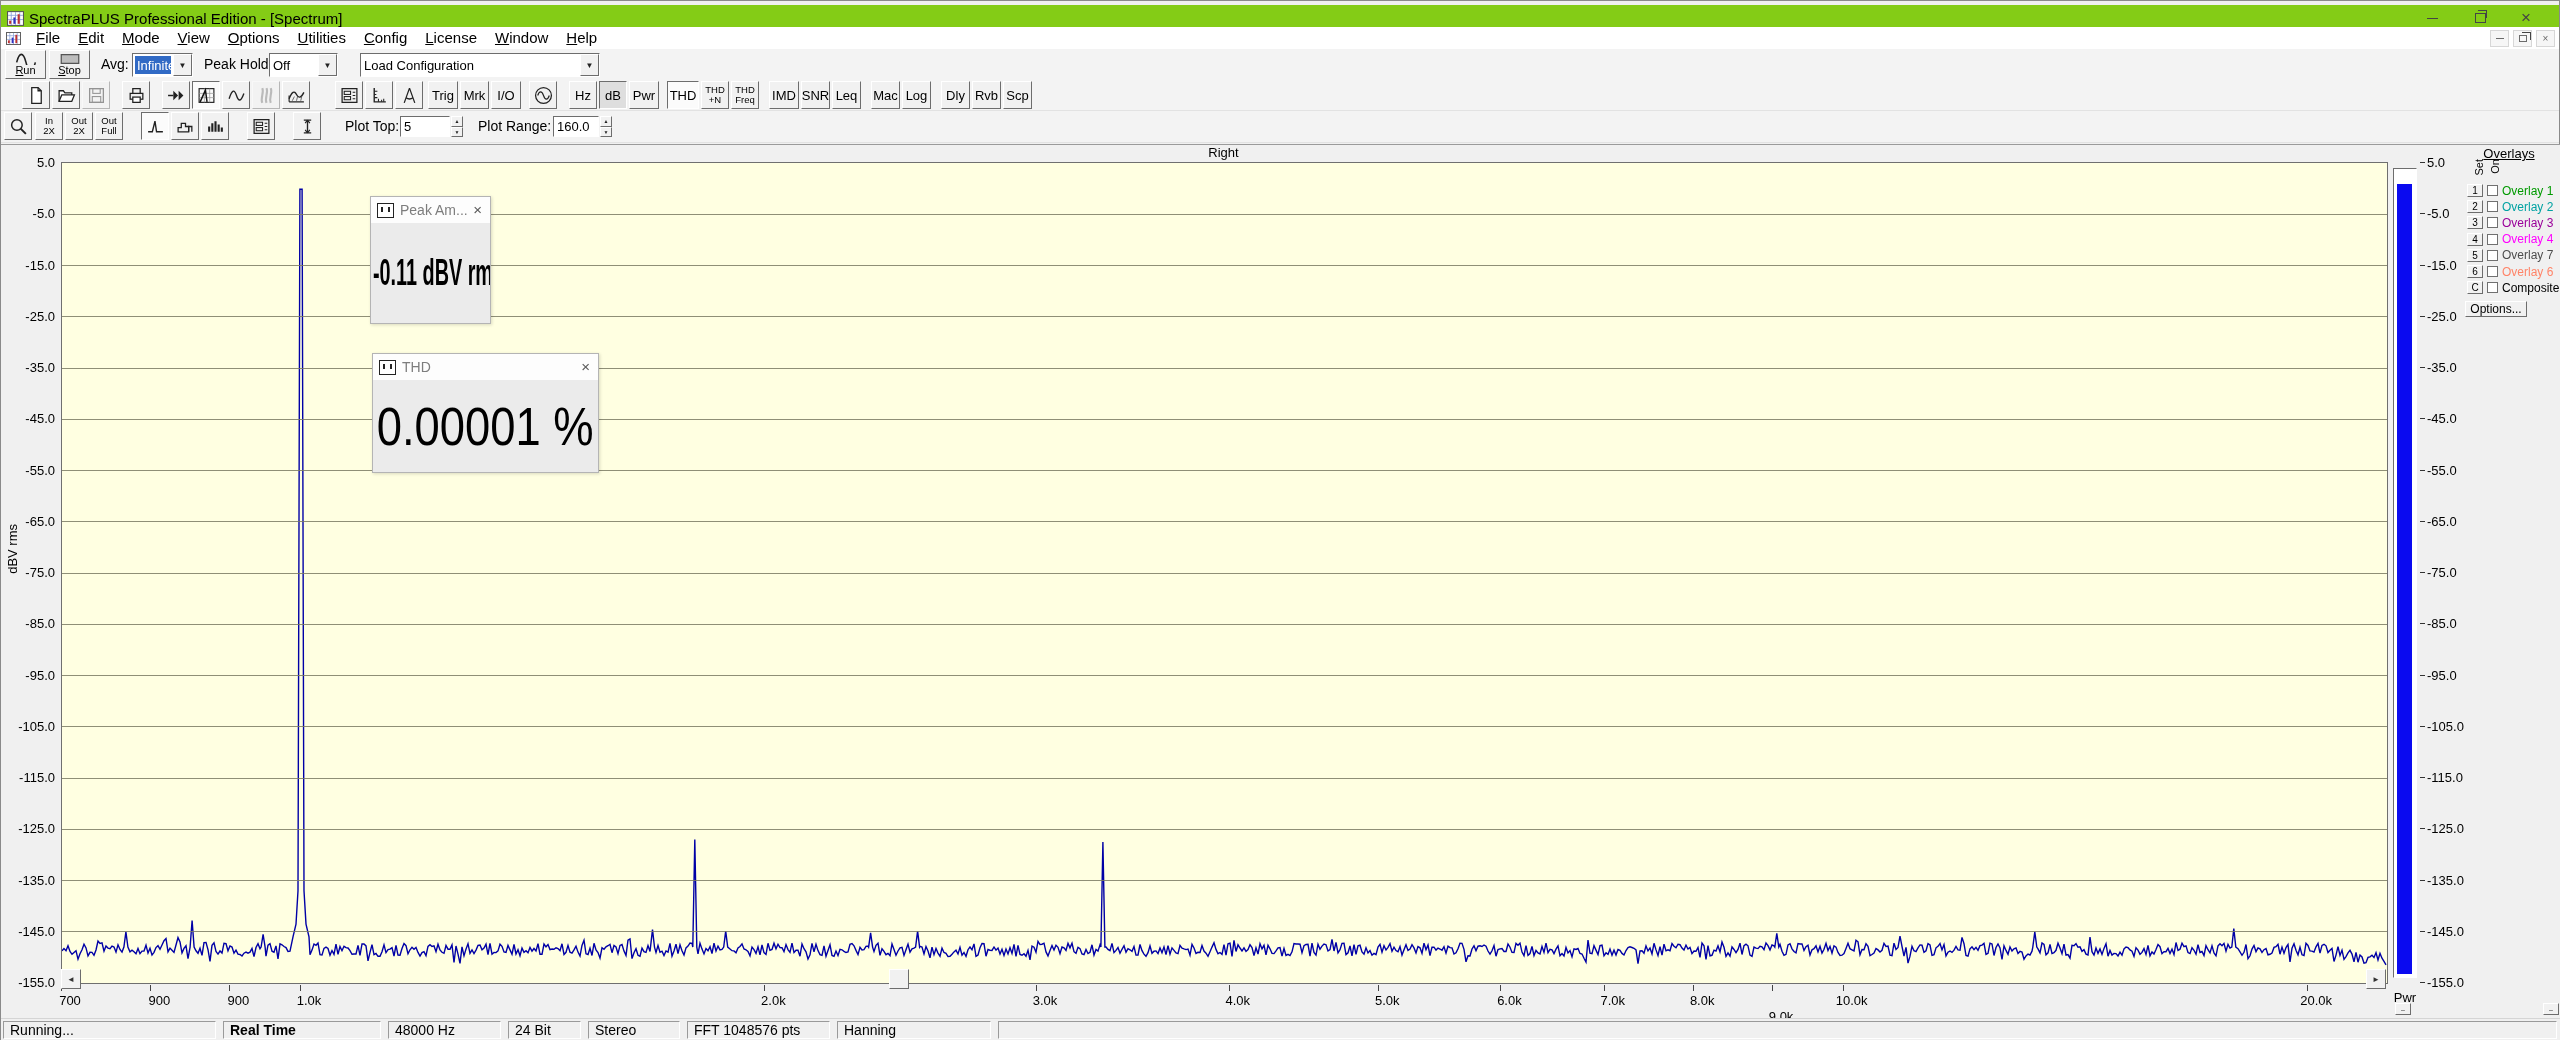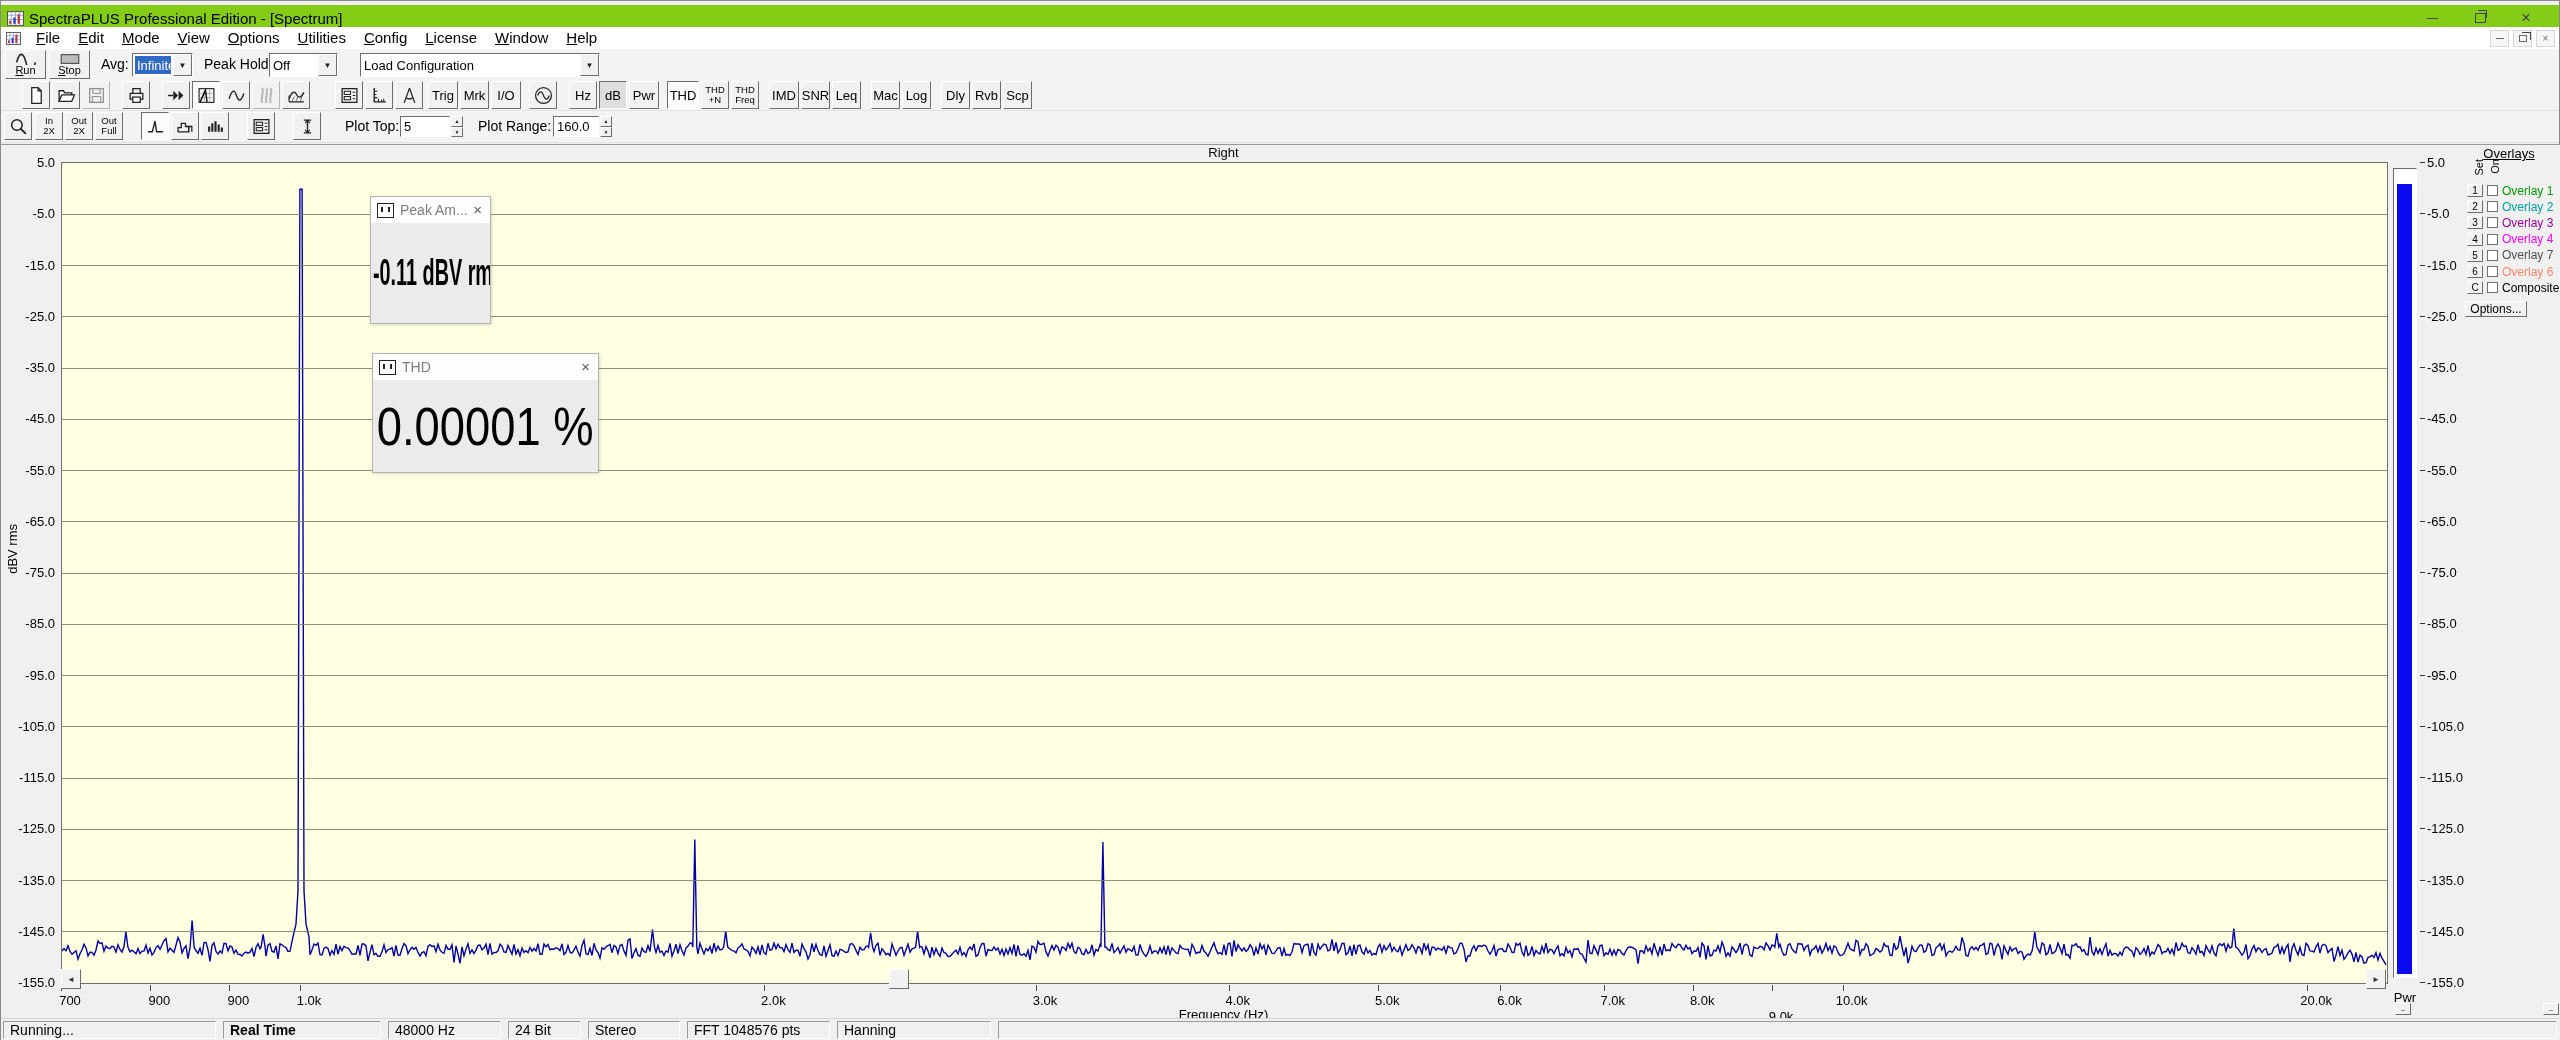--- a/index.html
+++ b/index.html
@@ -481,21 +481,20 @@
         <div class="xlab" style="left: 1611.71px; top: 848px;">7.0k</div>
         <div class="xtick" style="left: 1692.18px; top: 840px;"></div>
         <div class="xlab" style="left: 1701.18px; top: 848px;">8.0k</div>
         <div class="xtick" style="left: 1771.09px; top: 840px;"></div>
         <div class="xlab" style="left: 1780.09px; top: 848px; margin-top: 16px;">9.0k</div>
         <div class="xtick" style="left: 1841.68px; top: 840px;"></div>
         <div class="xlab" style="left: 1850.68px; top: 848px;">10.0k</div>
         <div class="xtick" style="left: 2306.09px; top: 840px;"></div>
         <div class="xlab" style="left: 2315.09px; top: 848px;">20.0k</div>
       </div>
-    <div id="xaxis-title" style="top:862px">Frequency (Hz)</div>
 
     <div id="meter">
         <div id="meter-fill" style="background: rgb(10, 10, 240); top: 15px;"></div>
       </div>
     <div id="pwr-label">Pwr</div>
 
     <div class="sb" style="left:60px;width:20px">◄</div>
     <div class="sb" style="left:888px;width:20px"></div>
     <div class="sb" style="left:2365px;width:20px">►</div>
     <div class="minibtn" style="left:2394px">–</div>

